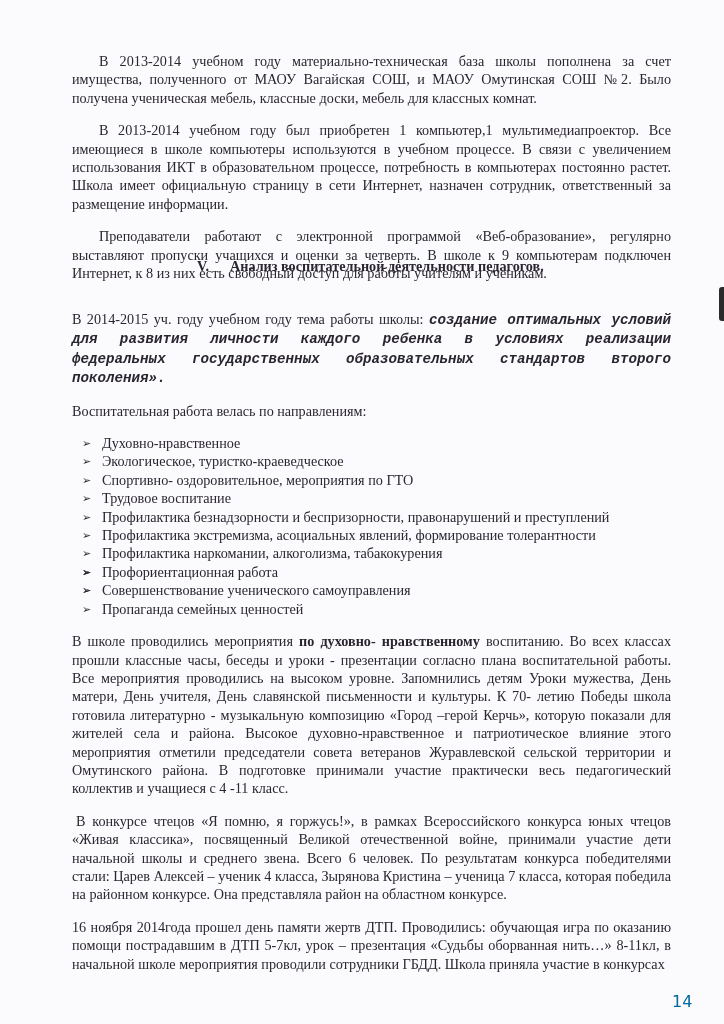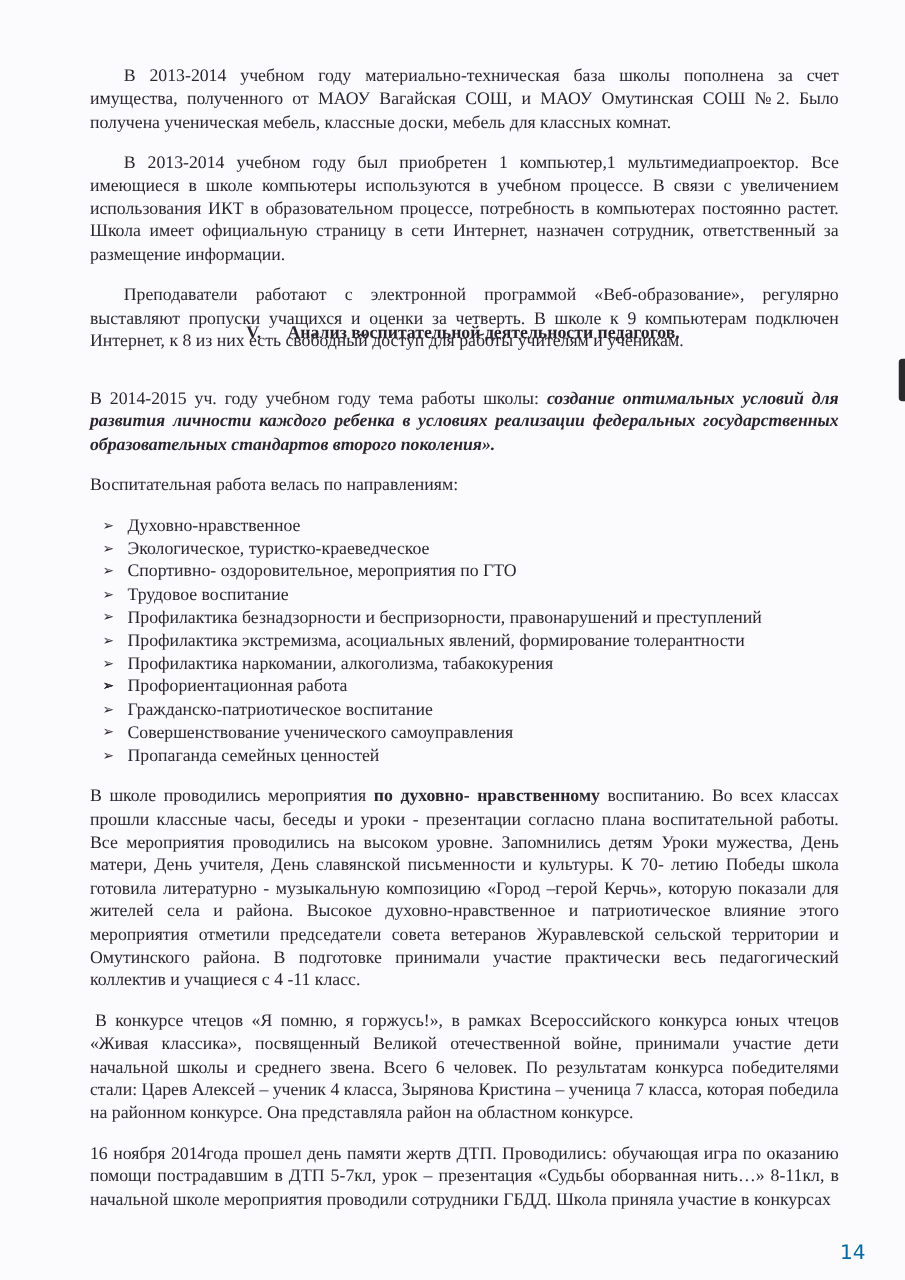--- a/index.html
+++ b/index.html
@@ -18,21 +18,21 @@
   p { margin: 14px; text-align: justify; }
   .indent { text-indent: 27px; }
   .block1 { top: 38px; }
   .heading {
     position: absolute; top: 258px; left: 0; width: 724px;
     font-weight: bold; font-size: 14.2px;
   }
   .heading .num { position: absolute; left: 197px; }
   .heading .title { position: absolute; left: 230px; }
   .block2 { top: 296px; }
-  .theme b { font-style: italic; }
+  .theme b { font-style: italic; font-family: Liberation Mono, monospace; }
   ul.dirs { list-style: none; margin: 0; padding: 0 0 0 24px; }
   ul.dirs li { position: relative; padding-left: 20px; text-align: left; }
   ul.dirs li .bullet { position: absolute; left: 0; top: 0; font-size: 11px; }
   .page-number {
     position: absolute; left: 672px; top: 992px;
     font-family: "DejaVu Sans", sans-serif; font-size: 16px; color: #0369a1;
   }
   .edge-mark {
     position: absolute; left: 719px; top: 287px; width: 5px; height: 34px;
     background: #2a2a2a; border-radius: 3px 0 0 3px;
@@ -62,21 +62,21 @@
       <li><span class="bullet">➢</span><span>Духовно-нравственное</span></li>
       <li><span class="bullet">➢</span><span>Экологическое, туристко-краеведческое</span></li>
       <li><span class="bullet">➢</span><span>Спортивно- оздоровительное, мероприятия по ГТО</span></li>
       <li><span class="bullet">➢</span><span>Трудовое воспитание</span></li>
       <li><span class="bullet">➢</span><span>Профилактика безнадзорности и беспризорности, правонарушений и преступлений</span></li>
       <li><span class="bullet">➢</span><span>Профилактика экстремизма, асоциальных явлений, формирование толерантности</span></li>
       <li><span class="bullet">➢</span><span>Профилактика наркомании, алкоголизма, табакокурения</span></li>
       <li><span class="bullet">➢</span></li>
       <li><span class="bullet">➢</span></li>
       <li><span class="bullet">➢</span><span>Профориентационная работа</span></li>
-      <li><span class="bullet">➢</span><span>Гражданско-патриотическое воспитание</span></li>
+      <li><span class="bullet">➢</span></li>
       <li><span class="bullet">➢</span><span>Совершенствование ученического самоуправления</span></li>
       <li><span class="bullet">➢</span><span>Пропаганда семейных ценностей</span></li>
     </ul>
 
     <p><span>В школе проводились мероприятия </span><b>по духовно- нравственному</b><span> воспитанию. Во всех классах прошли классные часы, беседы и уроки - презентации согласно плана воспитательной работы. Все мероприятия проводились на высоком уровне. Запомнились детям Уроки мужества, День матери, День учителя, День славянской письменности и культуры. К 70- летию Победы школа готовила литературно - музыкальную композицию «Город –герой Керчь», которую показали для жителей села и района. Высокое духовно-нравственное и патриотическое влияние этого мероприятия отметили председатели совета ветеранов Журавлевской сельской территории и Омутинского района. В подготовке принимали участие практически весь педагогический коллектив и учащиеся с 4 -11 класс.</span></p>
     <p style="text-indent:4px">В конкурсе чтецов «Я помню, я горжусь!», в рамках Всероссийского конкурса юных чтецов «Живая классика», посвященный Великой отечественной войне, принимали участие дети начальной школы и среднего звена. Всего 6 человек. По результатам конкурса победителями стали: Царев Алексей – ученик 4 класса, Зырянова Кристина – ученица 7 класса, которая победила на районном конкурсе. Она представляла район на областном конкурсе.</p>
     <p>16 ноября 2014года прошел день памяти жертв ДТП. Проводились: обучающая игра по оказанию помощи пострадавшим в ДТП 5-7кл, урок – презентация «Судьбы оборванная нить…» 8-11кл, в начальной школе мероприятия проводили сотрудники ГБДД. Школа приняла участие в конкурсах</p>
   </div>
 
   <div class="edge-mark"></div>

